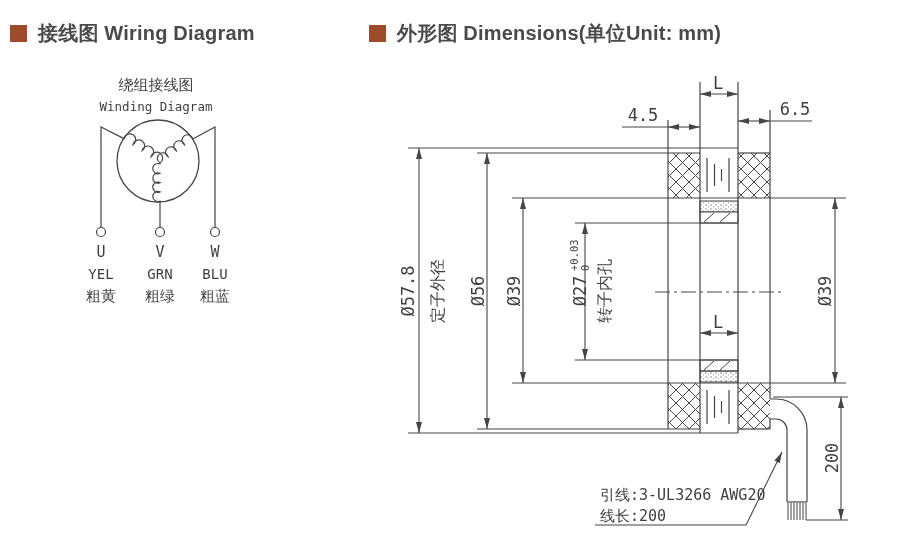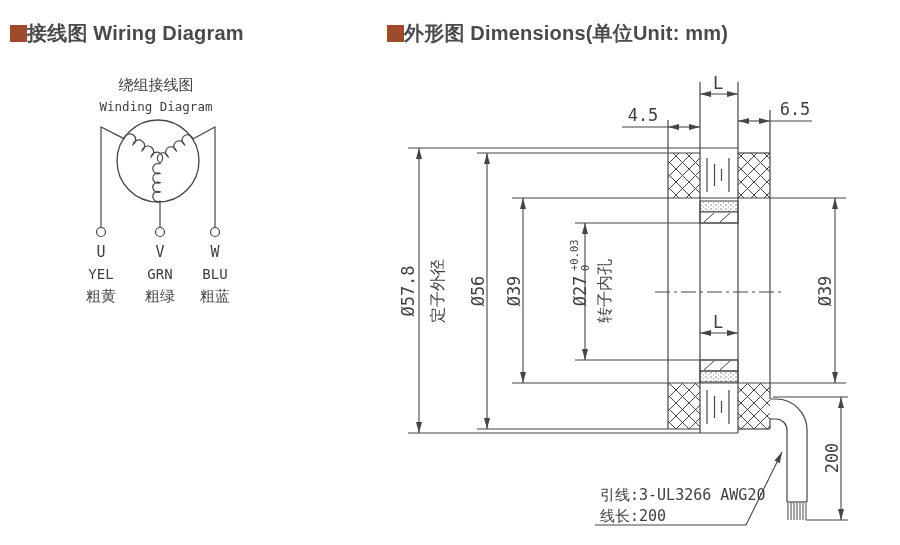--- a/index.html
+++ b/index.html
@@ -1,23 +1,23 @@
 <!DOCTYPE html>
 <html><head>
 <meta charset="utf-8">
 <style>
   html,body{margin:0;padding:0;background:#fff;}
   #page{position:relative;width:900px;height:545px;background:#ffffff;overflow:hidden;
         font-family:"Liberation Sans",sans-serif;}
-  .hdr{position:absolute;top:20px;display:flex;align-items:center;}
+  .hdr{position:absolute;top:20px;display:flex;align-items:center;gap:11px;}
   .hdr .sq{width:17px;height:17px;background:#9d4b2b;flex:0 0 auto;}
   .hdr .ttl{font-size:20px;font-weight:700;color:#4a4a4c;letter-spacing:0.2px;
             font-family:"Liberation Sans",sans-serif;white-space:nowrap;}
   #hdr-wiring{left:10px;}
-  #hdr-dims{left:367px;padding-left:20px;}
+  #hdr-dims{left:349px;padding-left:20px;}
   svg text{fill:#3f3f41;}
   .mono{font-family:"DejaVu Sans Mono",monospace;}
   .cjk{font-family:"Liberation Sans",sans-serif;}
 </style>
 </head>
 <body>
 
 <div id="page">
 
   <div class="hdr" id="hdr-wiring">

